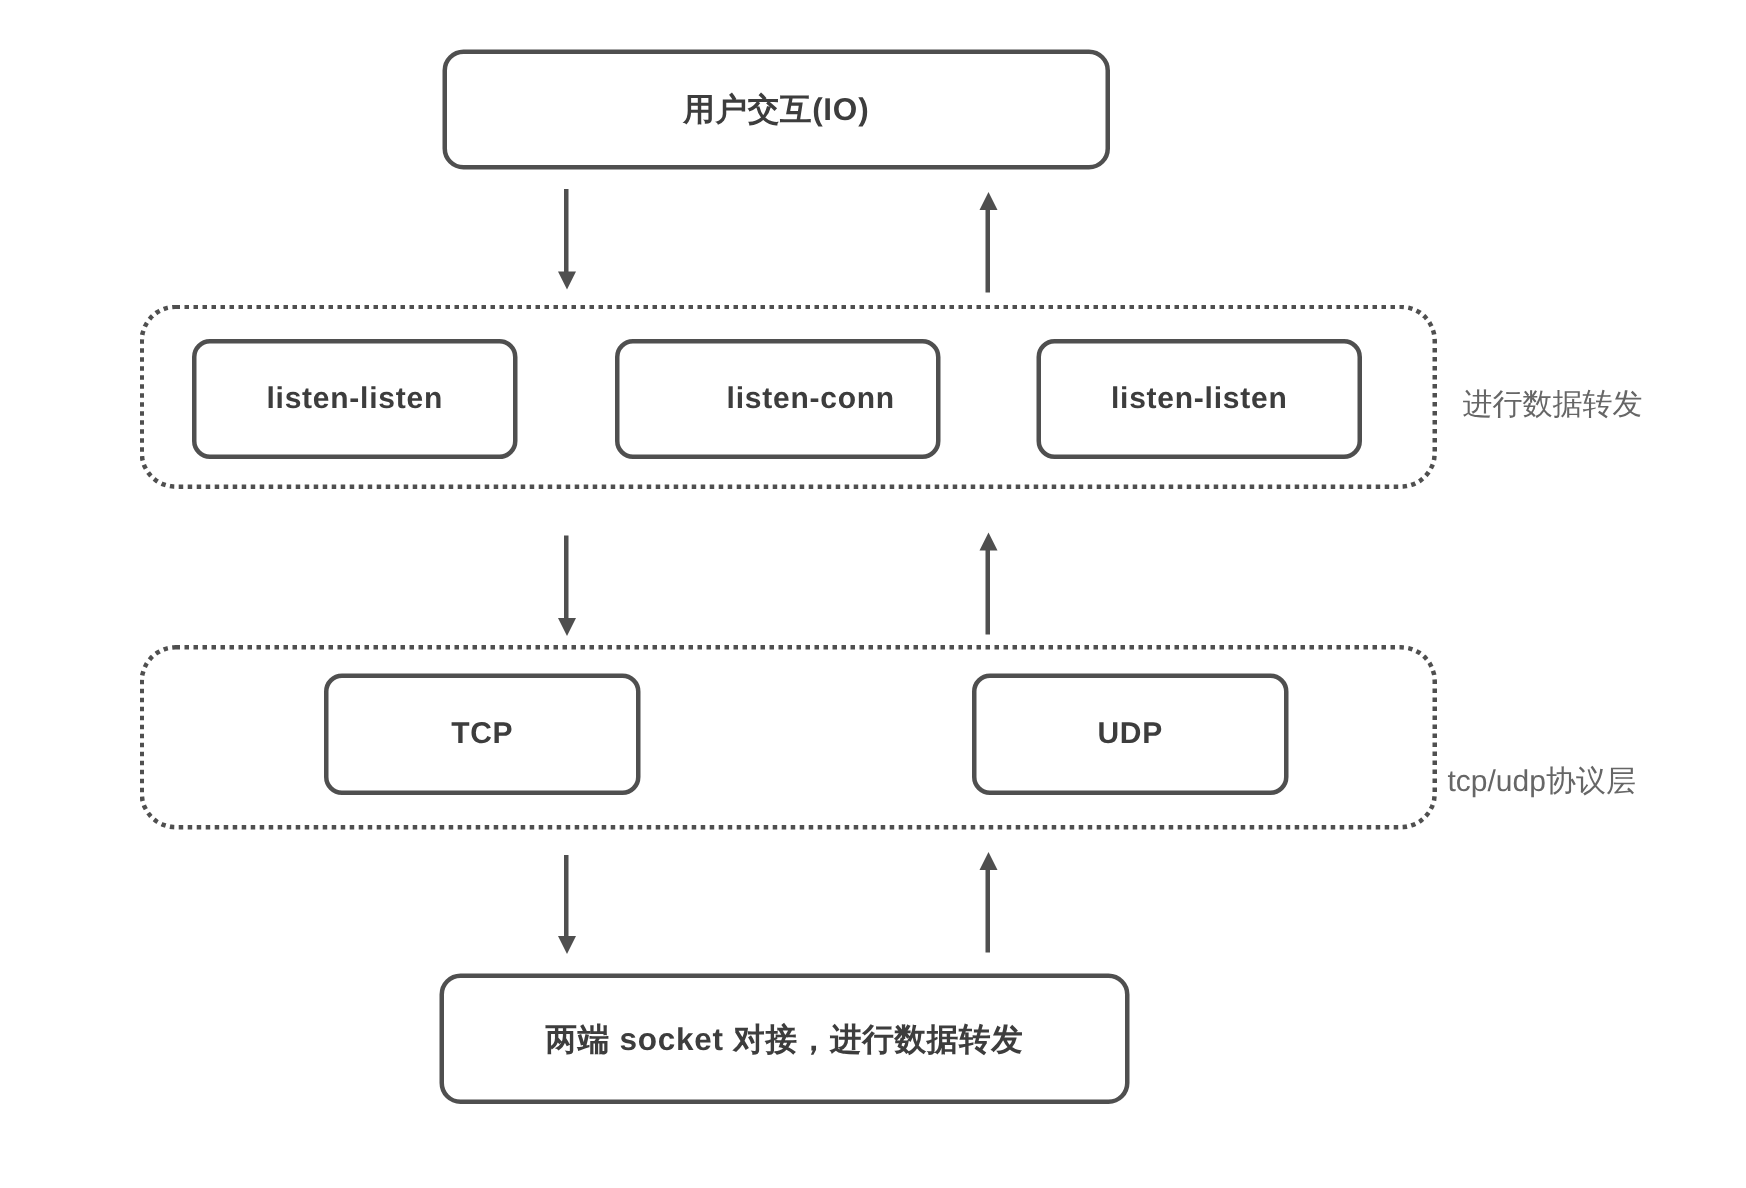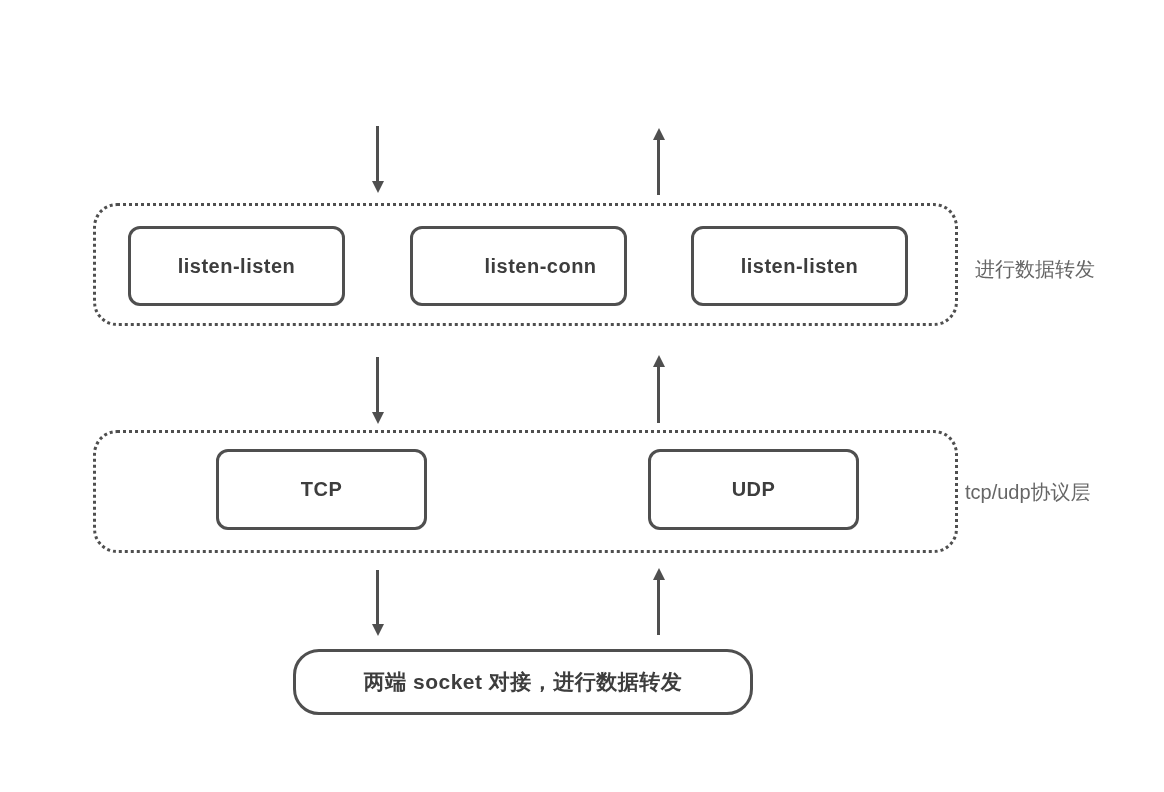--- a/index.html
+++ b/index.html
@@ -80,35 +80,36 @@
   
   #top-box        { left: 295px; top: 33px;  width: 445px; height: 80px; }
   #group-modes    { left: 93px;  top: 203px; width: 865px; height: 123px; }
   #mode-box-0     { left: 128px; top: 226px; width: 217px; height: 80px; }
   #mode-box-1     { left: 410px; top: 226px; width: 217px; height: 80px; padding-left: 44px; }
   #mode-box-2     { left: 691px; top: 226px; width: 217px; height: 80px; }
   #label-modes    { left: 975px; top: 256px; }
   #group-protocols{ left: 93px;  top: 430px; width: 865px; height: 123px; }
   #proto-box-0    { left: 216px; top: 449px; width: 211px; height: 81px; }
   #proto-box-1    { left: 648px; top: 449px; width: 211px; height: 81px; }
-  #label-protocols{ left: 965px; top: 479px; }
-  #bottom-box     { left: 293px; top: 649px; width: 460px; height: 66px; border-radius: 26px; }
+  #label-protocols{ left: 965px; top: 507px; }
+  #bottom-box     { left: 293px; top: 649px; width: 460px; height: 87px; }
 
   #arrow-io-down     { left: 376px; top: 126px; height: 56px; }
   #arrow-io-up       { left: 657px; top: 139px; height: 56px; }
   #arrow-mode-down   { left: 376px; top: 357px; height: 56px; }
   #arrow-mode-up     { left: 657px; top: 366px; height: 57px; }
   #arrow-proto-down  { left: 376px; top: 570px; height: 55px; }
   #arrow-proto-up    { left: 657px; top: 579px; height: 56px; }
 </style>
 </head>
 <body>
 
 <div class="canvas">
 
+  <div class="node" id="top-box">用户交互(IO)</div>
 
   <div class="arrow down" id="arrow-io-down"></div>
   <div class="arrow up" id="arrow-io-up"></div>
 
   <div class="group" id="group-modes"></div>
   <div class="node inner" id="mode-box-0">listen-listen</div>
   <div class="node inner" id="mode-box-1">listen-conn</div>
   <div class="node inner" id="mode-box-2">listen-listen</div>
   <div class="side-label" id="label-modes">进行数据转发</div>
 

